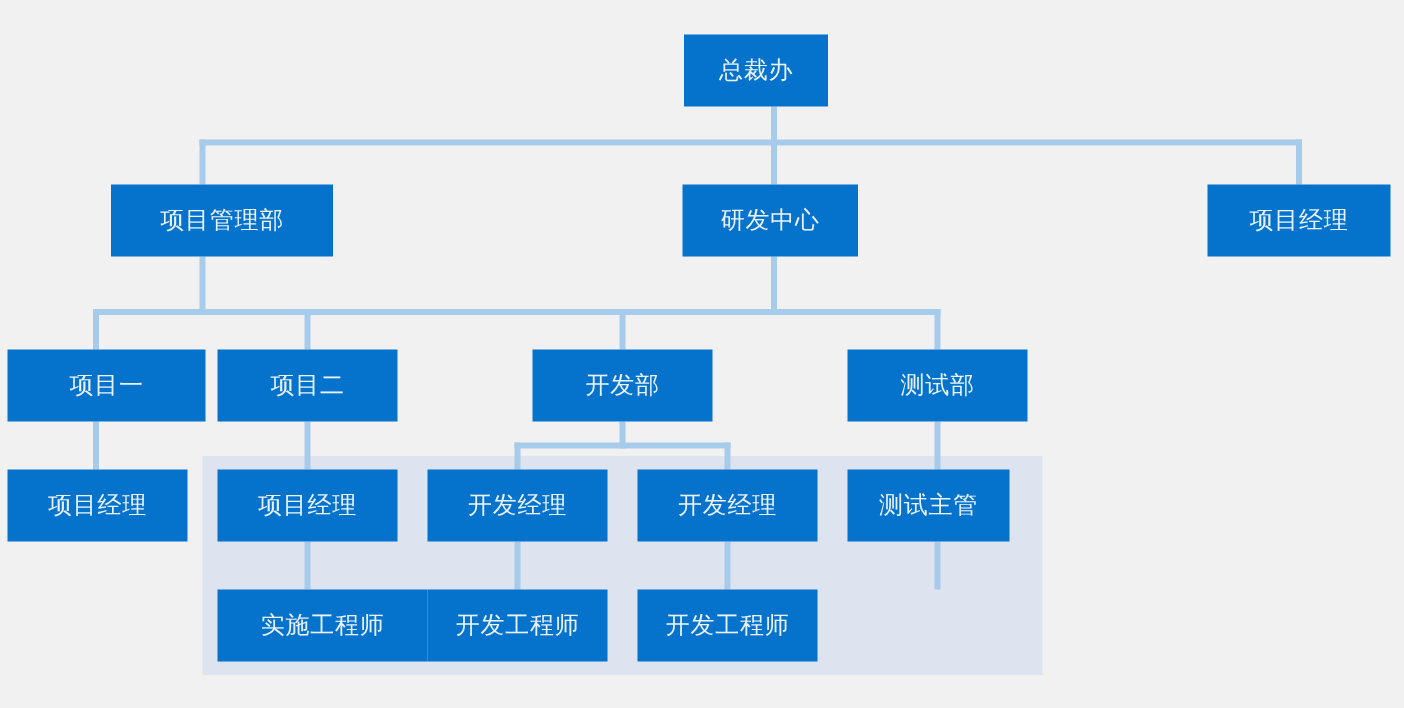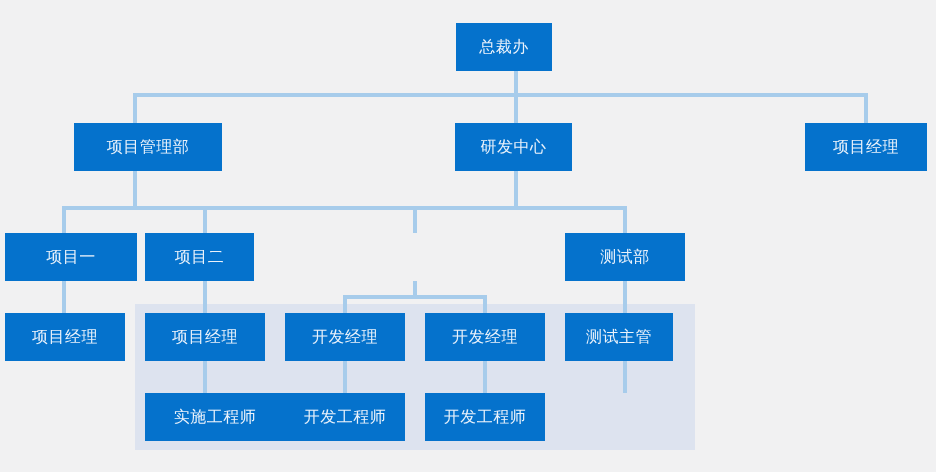--- a/index.html
+++ b/index.html
@@ -73,21 +73,22 @@
   <div class="connector" style="left:203px;top:361px;width:4px;height:32px"></div>
   <div class="connector" style="left:343px;top:361px;width:4px;height:32px"></div>
   <div class="connector" style="left:483px;top:361px;width:4px;height:32px"></div>
   <div class="connector" style="left:623px;top:361px;width:4px;height:32px"></div>
 
   <div class="node" style="left:456px;top:23px;width:96px">总裁办</div>
   <div class="node" style="left:74px;top:123px;width:148px">项目管理部</div>
   <div class="node" style="left:455px;top:123px;width:117px">研发中心</div>
   <div class="node" style="left:805px;top:123px;width:122px">项目经理</div>
   <div class="node" style="left:5px;top:233px;width:132px">项目一</div>
-  <div class="node" style="left:145px;top:233px;width:109px">项目二</div>
+  <div class="node" style="left:145px;top:233px;width:120px">项目二</div>
+  <div class="node" style="left:355px;top:233px;width:120px">开发部</div>
   <div class="node" style="left:565px;top:233px;width:120px">测试部</div>
   <div class="node" style="left:5px;top:313px;width:120px">项目经理</div>
   <div class="node" style="left:145px;top:313px;width:120px">项目经理</div>
   <div class="node" style="left:285px;top:313px;width:120px">开发经理</div>
   <div class="node" style="left:425px;top:313px;width:120px">开发经理</div>
   <div class="node" style="left:565px;top:313px;width:108px">测试主管</div>
   <div class="node" style="left:145px;top:393px;width:140px">实施工程师</div>
   <div class="node" style="left:285px;top:393px;width:120px">开发工程师</div>
   <div class="node" style="left:425px;top:393px;width:120px">开发工程师</div>
 

